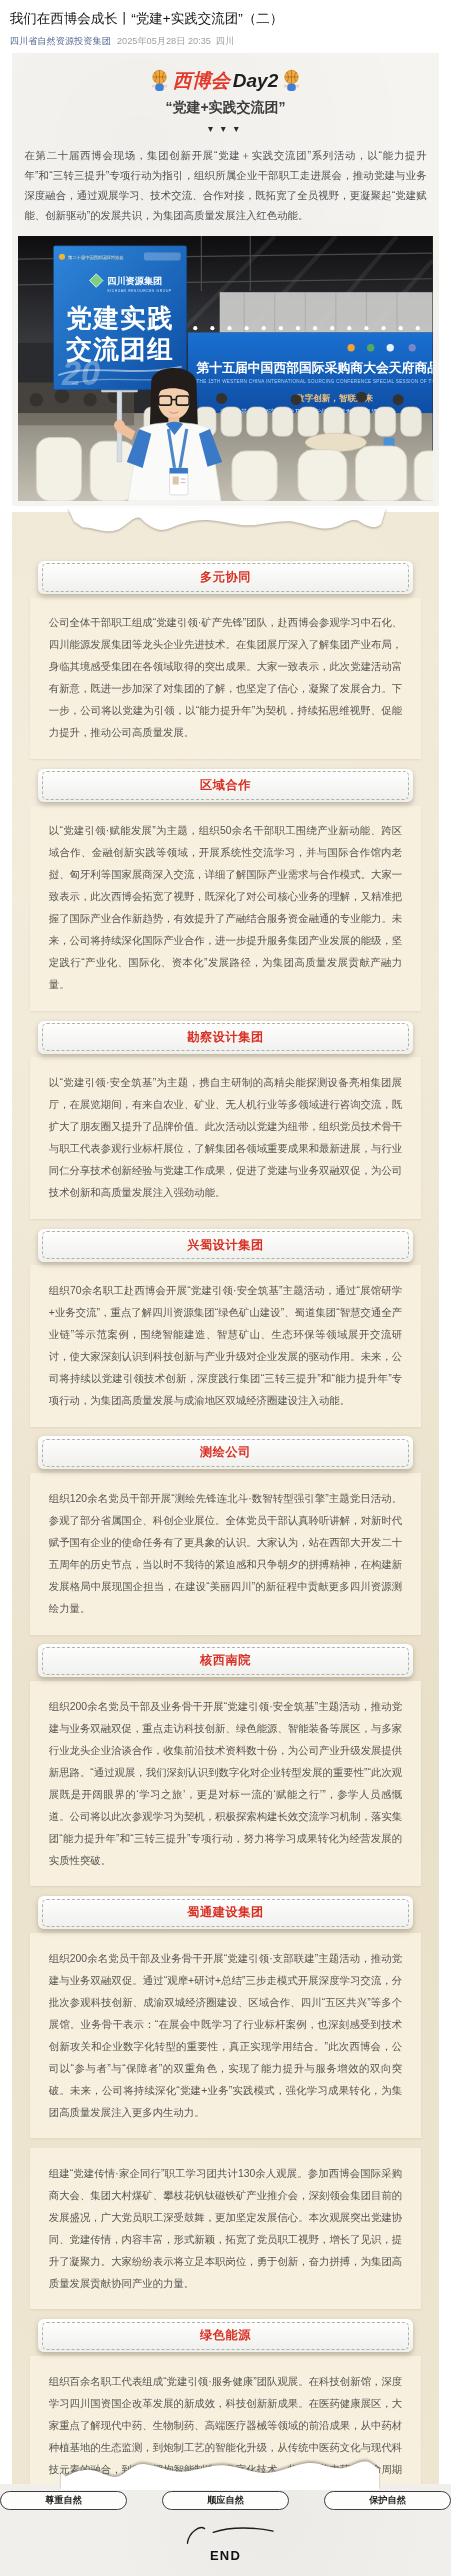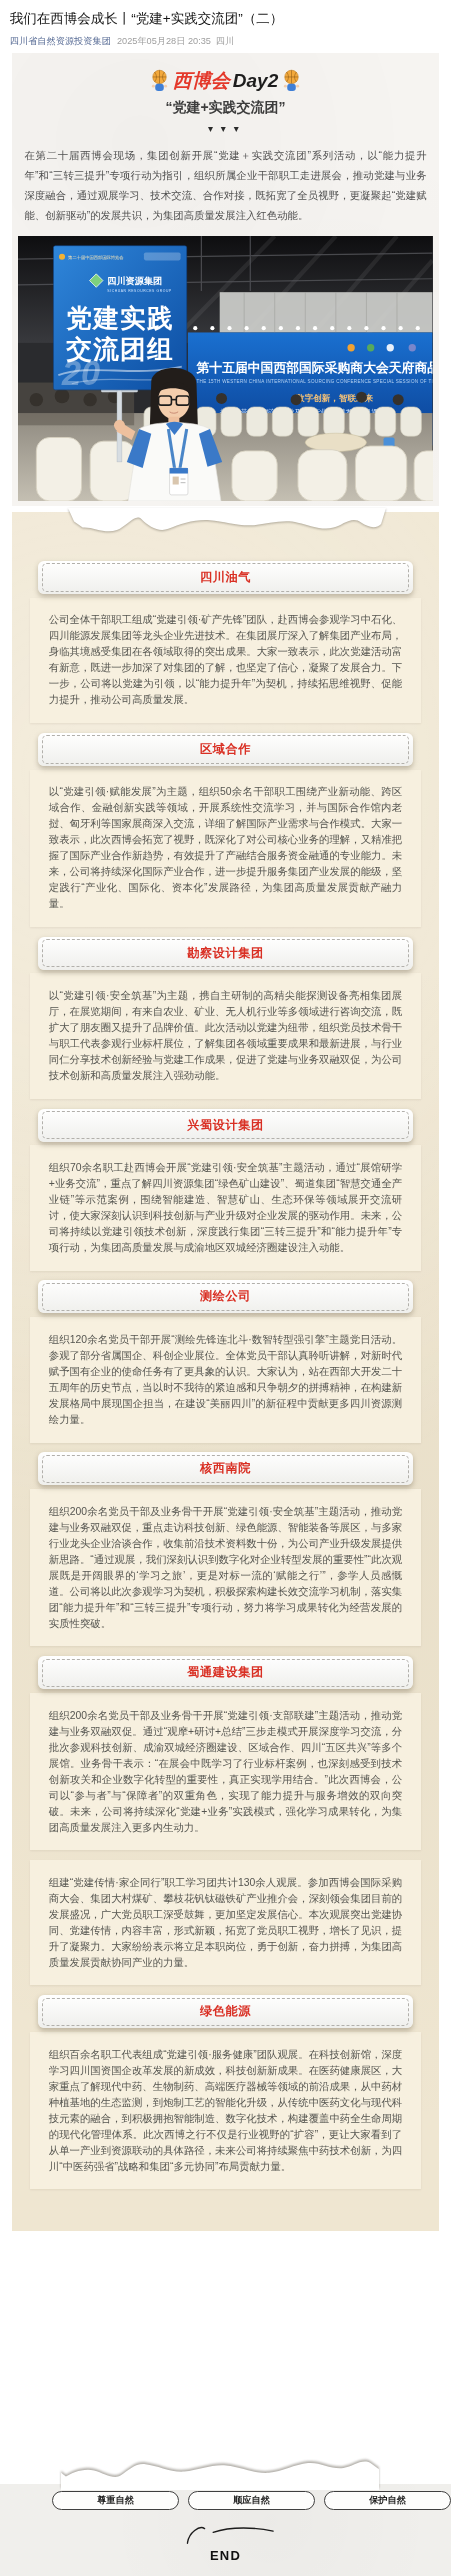--- a/index.html
+++ b/index.html
@@ -45,26 +45,26 @@
                      radial-gradient(circle at 80% 60%,rgba(120,100,60,.05),transparent 55%);
     padding:49px 0 32px;}
   .section{margin-bottom:9.8px;}
   .section-header{position:relative;margin:0 26px 3.7px;height:33px;border-radius:6.1px;
     background:linear-gradient(180deg,#ffffff,#efefec);
     box-shadow:0 2.4px 4.9px rgba(110,100,80,.38);
     display:flex;align-items:center;justify-content:center;}
   .section-header::after{content:"";position:absolute;inset:2.4px 4.3px;border:0.6px dashed #b2b0ab;border-radius:4.9px;}
   .section-title{font-size:12.2px;font-weight:800;color:#d92f23;letter-spacing:0.6px;}
   .section-card{margin:0 18.3px;background:#f7f0df;padding:14.7px 18.3px;box-shadow:0 0.6px 1.8px rgba(120,110,90,.12);}
-  .section-body{margin:0;font-size:10.4px;line-height:16px;color:#555550;text-align:justify;}
+  .section-body{margin:0;font-size:10.4px;line-height:22px;color:#555550;text-align:justify;}
 
   
   .footer{position:absolute;left:0;right:0;bottom:0;height:92px;background:#f0efec;
     background-image:radial-gradient(circle at 60% 40%,rgba(0,0,0,0.02),transparent 60%);}
-  .footer-buttons{display:flex;justify-content:flex-end;gap:9px;padding-top:7.3px;position:relative;}
+  .footer-buttons{display:flex;justify-content:space-between;gap:9px;padding-top:7.3px;position:relative;}
   .pill-btn{width:125px;height:17px;border:1.2px solid #3f3f3f;border-radius:9.8px;background:#fdfdfc;
     font-size:9.2px;font-weight:700;color:#1e1e1e;display:flex;align-items:center;justify-content:center;
     cursor:pointer;font-family:inherit;}
   .squiggle{display:block;margin:9.8px auto 0;width:104px;height:27px;}
   .end-label{text-align:center;font-size:13px;font-weight:800;letter-spacing:1.2px;color:#111;margin-top:1.2px;}
 </style>
 </head>
 <body>
 
 <div class="page">
@@ -275,21 +275,21 @@
 
   <div class="beige">
     <div class="tear tear-top">
       <svg viewBox="0 0 520 62" preserveAspectRatio="none">
         <path d="M0 0 H520 L512 26 C502 36 490 30 480 24 C464 12 450 28 434 32 C414 37 396 28 376 24 C352 18 328 26 304 28 C280 30 256 22 232 20 C208 18 184 26 164 34 C148 40 132 30 120 18 C110 8 96 30 80 36 C60 43 40 30 24 32 L10 22 Z"></path>
       </svg>
     </div>
     <div id="sections-host">
   <section class="section">
     <div class="section-header">
-      <span class="section-title">四川油气</span>
+      <span class="section-title">多元协同</span>
     </div>
     <div class="section-card">
       <p class="section-body">公司全体干部职工组成“党建引领·矿产先锋”团队，赴西博会参观学习中石化、四川能源发展集团等龙头企业先进技术。在集团展厅深入了解集团产业布局，身临其境感受集团在各领域取得的突出成果。大家一致表示，此次党建活动富有新意，既进一步加深了对集团的了解，也坚定了信心，凝聚了发展合力。下一步，公司将以党建为引领，以“能力提升年”为契机，持续拓思维视野、促能力提升，推动公司高质量发展。</p>
     </div>
   </section>
 
   <section class="section">
     <div class="section-header">
       <span class="section-title">区域合作</span>
     </div>

